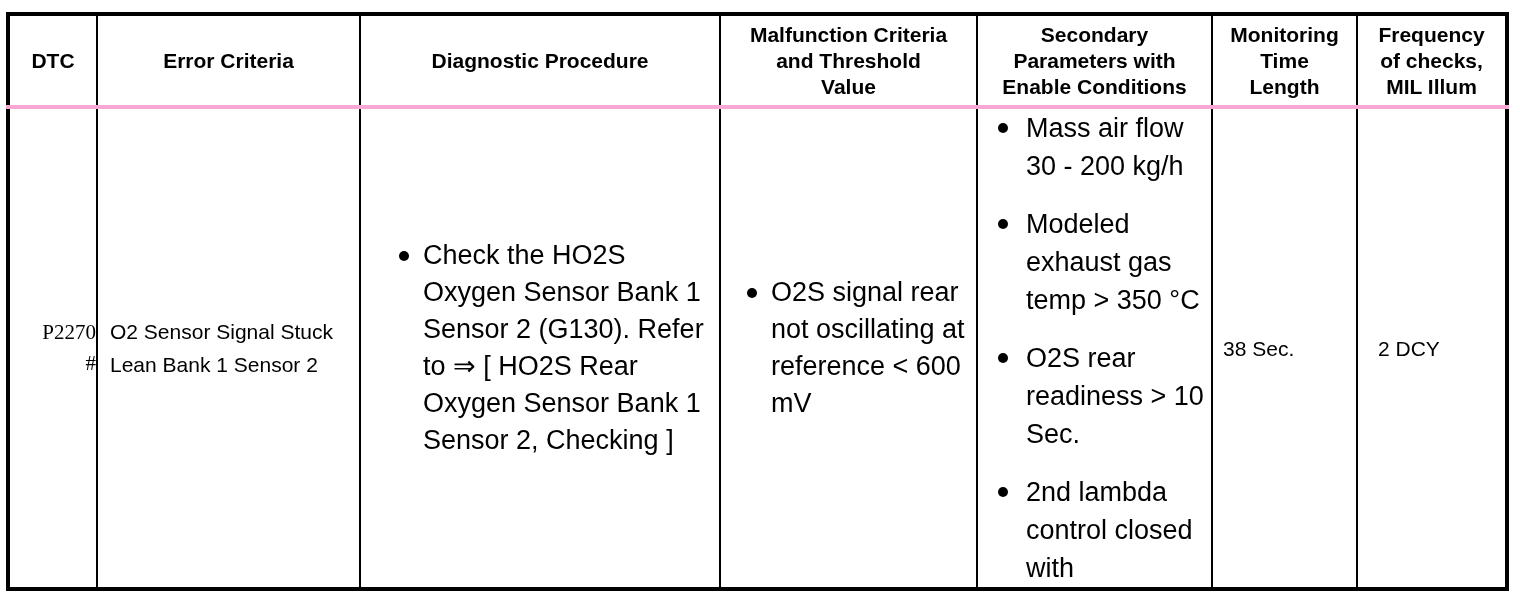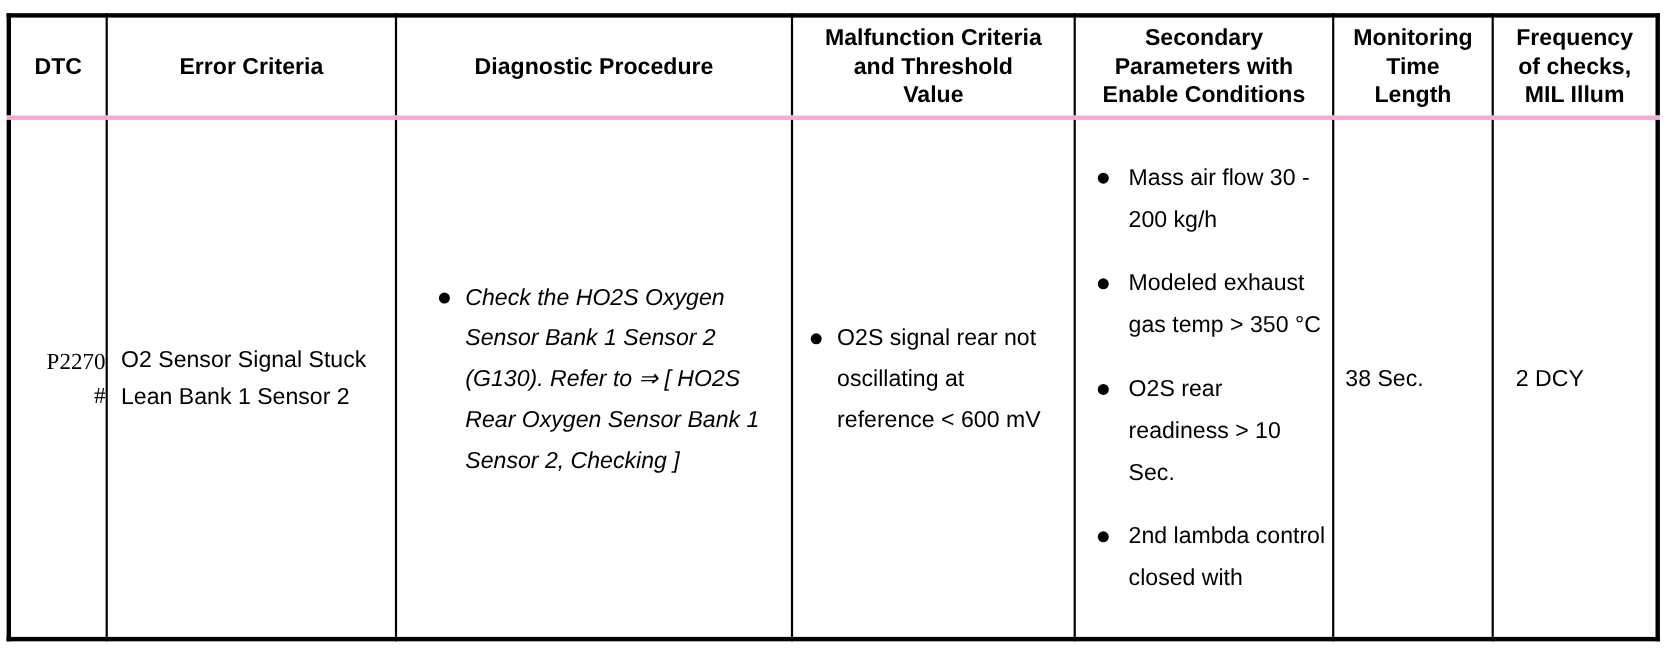--- a/index.html
+++ b/index.html
@@ -90,38 +90,38 @@
   
   ul.blist {
     list-style: none;
     margin: 0;
     padding: 0;
   }
   ul.blist li {
     position: relative;
     padding-left: 33px;
     line-height: 37px;
-    font-size: 21px;
+    font-size: 27px;
   }
   ul.blist li::before {
     content: "";
     position: absolute;
     left: 6px;
     top: 14px;
     width: 10px;
     height: 10px;
     background: #000;
     border-radius: 50%;
   }
   ul.blist.spaced li + li { margin-top: 20px; }
 
-  .diag-wrap { padding-left: 32px; padding-right: 10px; font-style: italic; }
+  .diag-wrap { padding-left: 32px; padding-right: 10px; }
   .diag-wrap ul.blist li { padding-left: 30px; line-height: 37px; }
 
-  .malf-wrap { padding-left: 10px; padding-right: 10px; }
+  .malf-wrap { padding-left: 20px; padding-right: 10px; }
   .malf-wrap ul.blist li { padding-left: 30px; line-height: 37px; }
 
   .sec-wrap { padding-left: 14px; padding-right: 6px; }
   .sec-wrap ul.blist li { padding-left: 34px; line-height: 38px; }
 </style>
 </head>
 <body>
 
 <div class="page">
 

